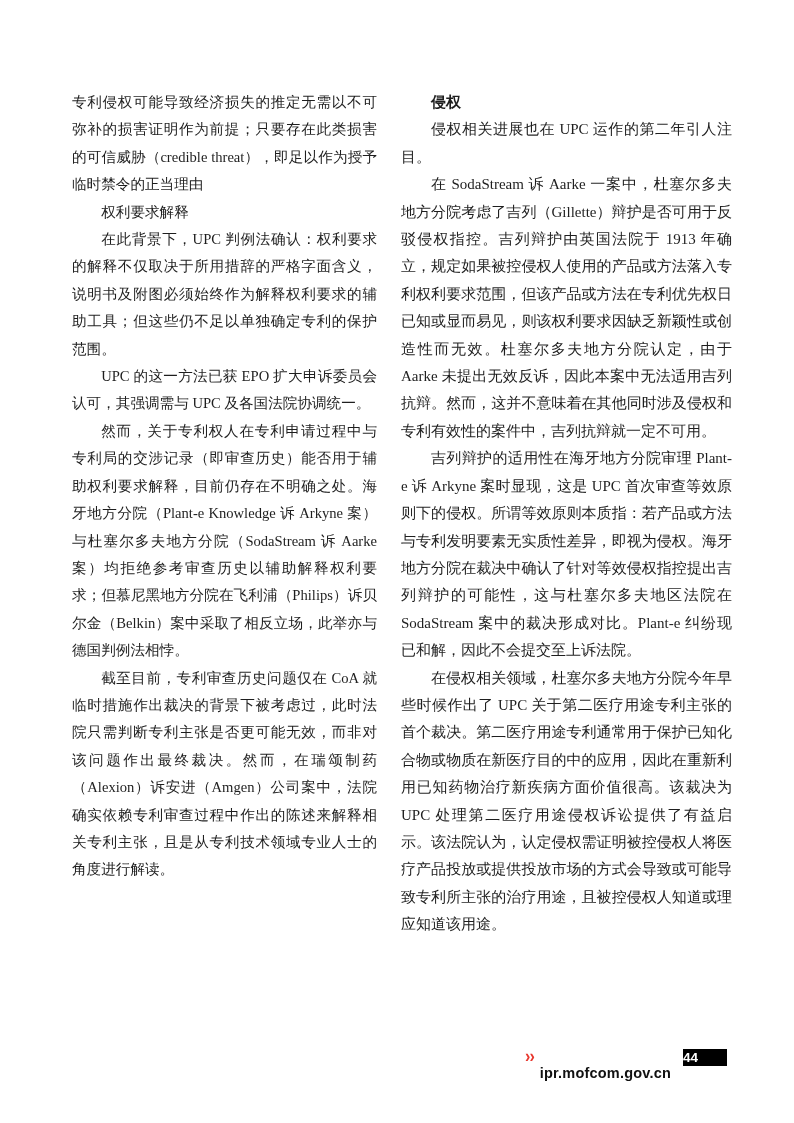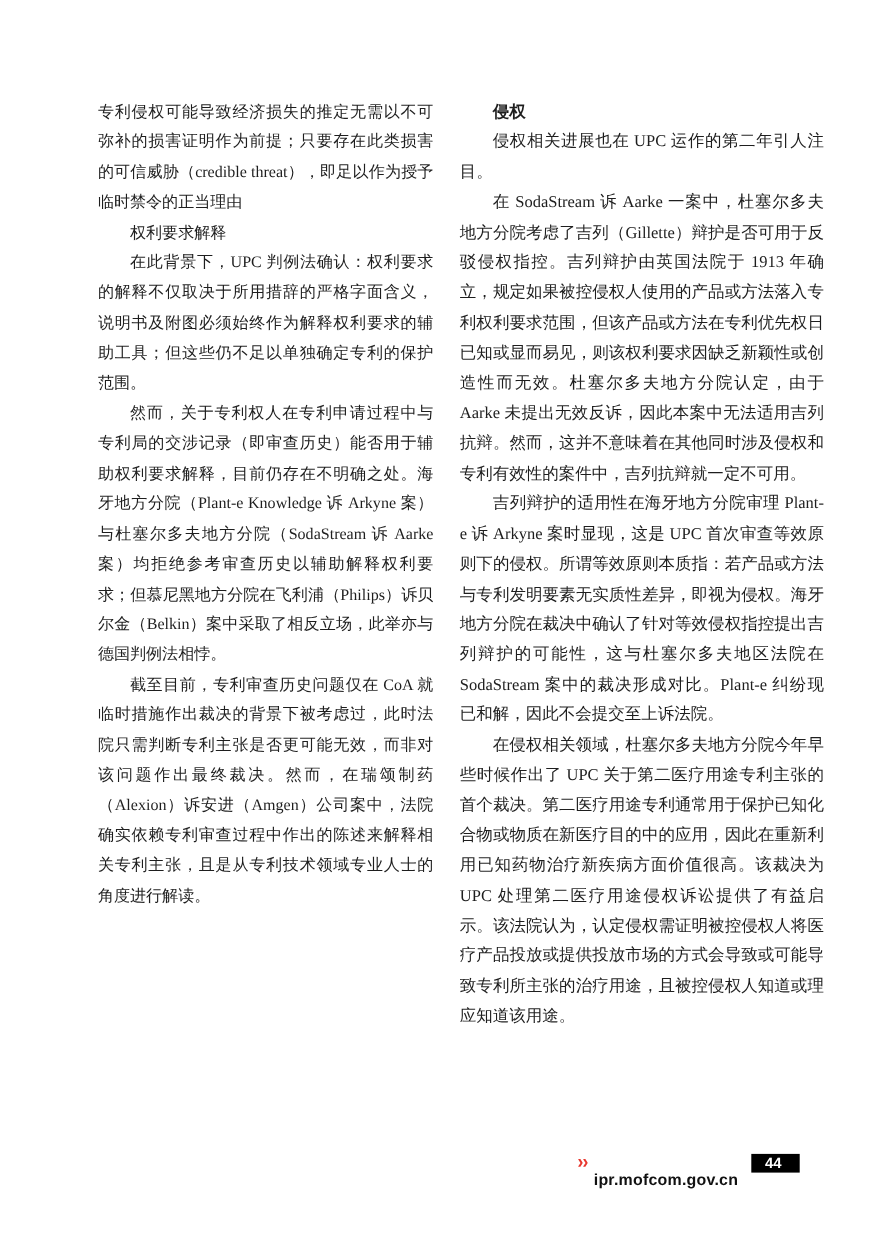--- a/index.html
+++ b/index.html
@@ -8,21 +8,21 @@
     width: 794px;
     height: 1123px;
     background: #ffffff;
     overflow: hidden;
     font-family: "Liberation Serif", "DejaVu Serif", serif;
     color: #1e1e1e;
   }
   .columns {
     position: absolute;
     top: 89px;
-    left: 89px;
+    left: 72px;
     display: flex;
     gap: 24px;
   }
   .col { flex: none; }
   .col-left  { width: 305px; font-size: 14.6px; }
   .col-right { width: 331px; font-size: 15px; }
   .col p {
     margin: 0;
     line-height: 27.4px;
     text-align: justify;
@@ -54,37 +54,38 @@
     letter-spacing: 0.2px;
     margin-top: 32px;
   }
   .pagebox {
     margin-left: 12px;
     background: #000000;
     color: #ffffff;
     width: 40px;
     height: 17px;
     line-height: 17px;
-    text-align: center;
+    text-align: left;
     padding-right: 4px;
     font-weight: bold;
     font-size: 13.5px;
   }
 </style>
 </head>
 <body>
 
 <div class="page">
 
   <div class="columns">
 
     <div class="col col-left">
       <p>专利侵权可能导致经济损失的推定无需以不可弥补的损害证明作为前提；只要存在此类损害的可信威胁（credible threat），即足以作为授予临时禁令的正当理由</p>
       <p class="subheading">权利要求解释</p>
       <p class="indent">在此背景下，UPC 判例法确认：权利要求的解释不仅取决于所用措辞的严格字面含义，说明书及附图必须始终作为解释权利要求的辅助工具；但这些仍不足以单独确定专利的保护范围。</p>
+      <p class="indent">UPC 的这一方法已获 EPO 扩大申诉委员会认可，其强调需与 UPC 及各国法院协调统一。</p>
       <p class="indent">然而，关于专利权人在专利申请过程中与专利局的交涉记录（即审查历史）能否用于辅助权利要求解释，目前仍存在不明确之处。海牙地方分院（Plant-e Knowledge 诉 Arkyne 案）与杜塞尔多夫地方分院（SodaStream 诉 Aarke 案）均拒绝参考审查历史以辅助解释权利要求；但慕尼黑地方分院在飞利浦（Philips）诉贝尔金（Belkin）案中采取了相反立场，此举亦与德国判例法相悖。</p>
       <p class="indent">截至目前，专利审查历史问题仅在 CoA 就临时措施作出裁决的背景下被考虑过，此时法院只需判断专利主张是否更可能无效，而非对该问题作出最终裁决。然而，在瑞颂制药（Alexion）诉安进（Amgen）公司案中，法院确实依赖专利审查过程中作出的陈述来解释相关专利主张，且是从专利技术领域专业人士的角度进行解读。</p>
     </div>
 
     <div class="col col-right">
       <p class="heading">侵权</p>
       <p class="indent">侵权相关进展也在 UPC 运作的第二年引人注目。</p>
       <p class="indent">在 SodaStream 诉 Aarke 一案中，杜塞尔多夫地方分院考虑了吉列（Gillette）辩护是否可用于反驳侵权指控。吉列辩护由英国法院于 1913 年确立，规定如果被控侵权人使用的产品或方法落入专利权利要求范围，但该产品或方法在专利优先权日已知或显而易见，则该权利要求因缺乏新颖性或创造性而无效。杜塞尔多夫地方分院认定，由于 Aarke 未提出无效反诉，因此本案中无法适用吉列抗辩。然而，这并不意味着在其他同时涉及侵权和专利有效性的案件中，吉列抗辩就一定不可用。</p>
       <p class="indent">吉列辩护的适用性在海牙地方分院审理 Plant-e 诉 Arkyne 案时显现，这是 UPC 首次审查等效原则下的侵权。所谓等效原则本质指：若产品或方法与专利发明要素无实质性差异，即视为侵权。海牙地方分院在裁决中确认了针对等效侵权指控提出吉列辩护的可能性，这与杜塞尔多夫地区法院在 SodaStream 案中的裁决形成对比。Plant-e 纠纷现已和解，因此不会提交至上诉法院。</p>
       <p class="indent">在侵权相关领域，杜塞尔多夫地方分院今年早些时候作出了 UPC 关于第二医疗用途专利主张的首个裁决。第二医疗用途专利通常用于保护已知化合物或物质在新医疗目的中的应用，因此在重新利用已知药物治疗新疾病方面价值很高。该裁决为 UPC 处理第二医疗用途侵权诉讼提供了有益启示。该法院认为，认定侵权需证明被控侵权人将医疗产品投放或提供投放市场的方式会导致或可能导致专利所主张的治疗用途，且被控侵权人知道或理应知道该用途。</p>

